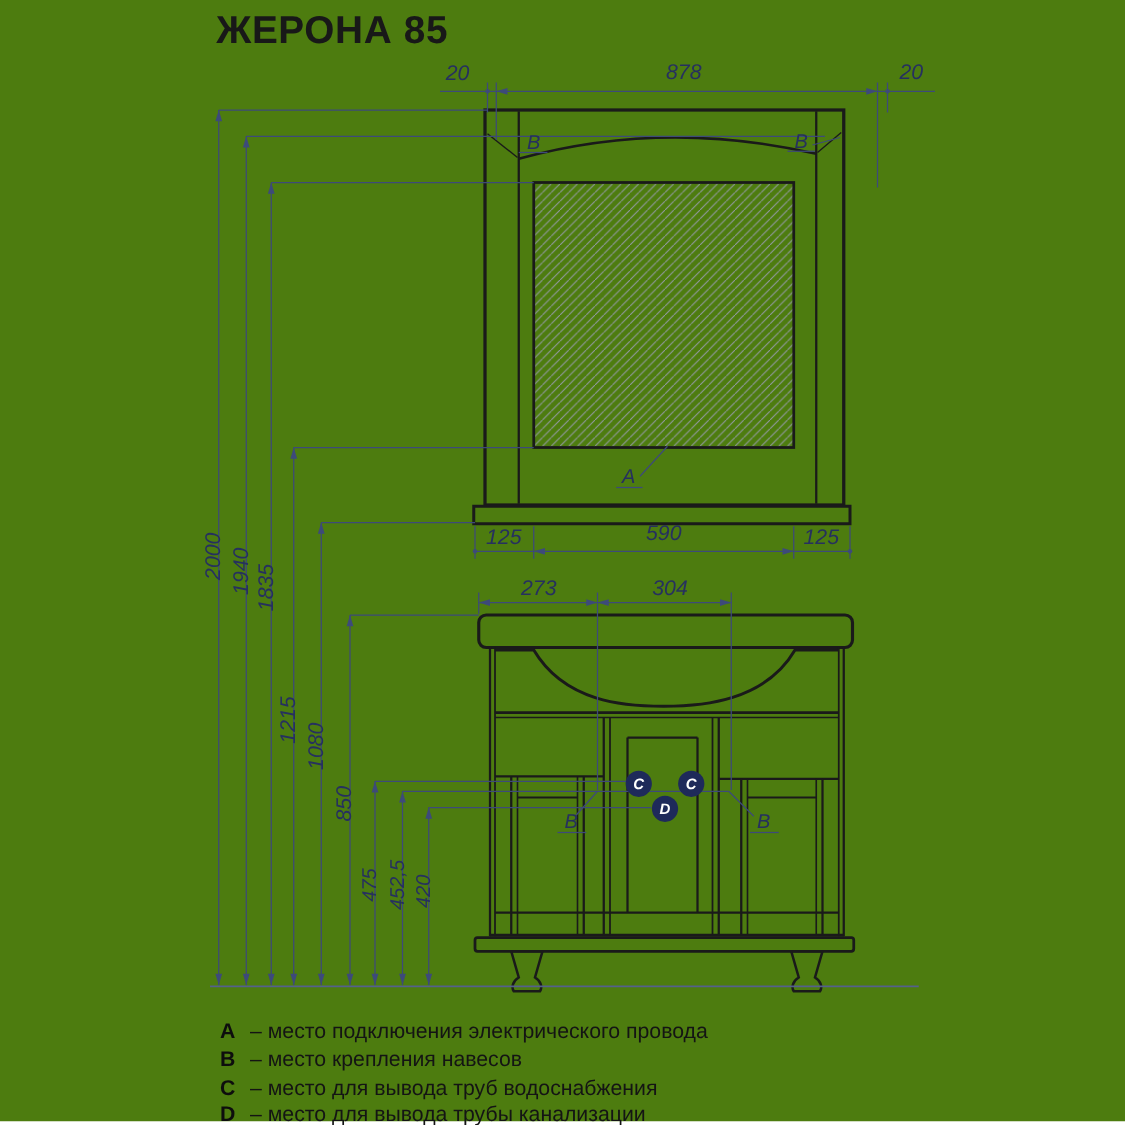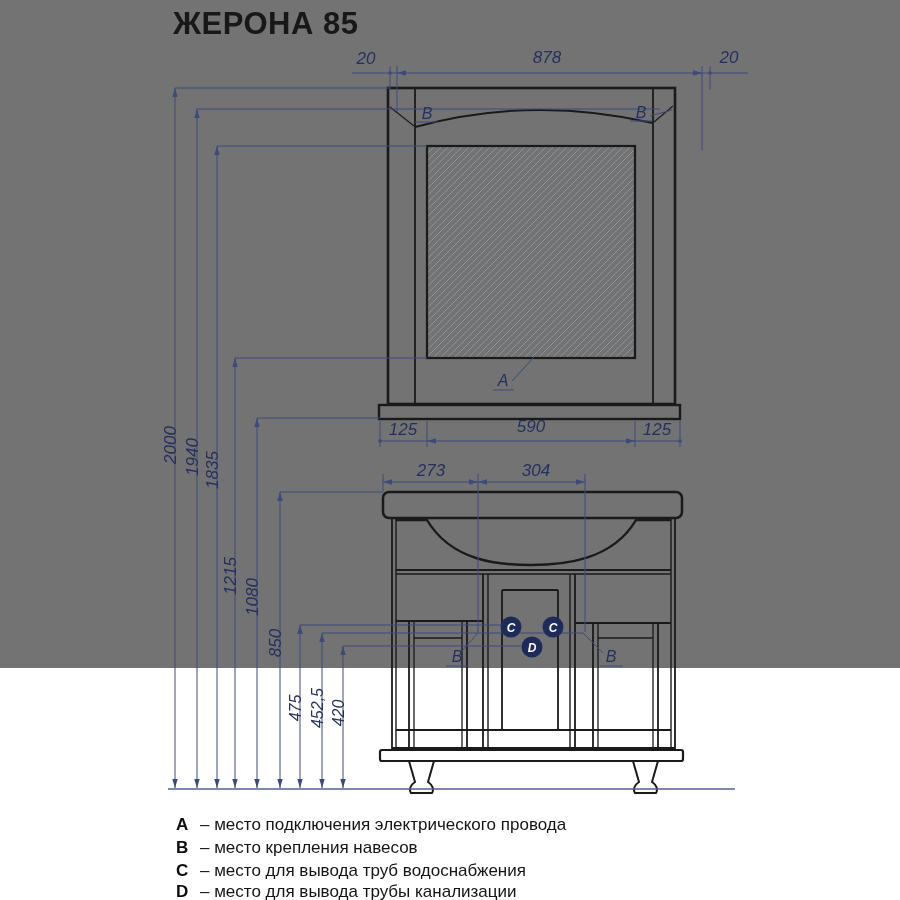--- a/index.html
+++ b/index.html
@@ -1,17 +1,17 @@
 <!DOCTYPE html>
 <html><head>
 <meta charset="utf-8">
 <style>
   html,body{margin:0;padding:0;background:#ffffff;}
   body{width:900px;height:900px;font-family:"Liberation Sans",sans-serif;}
-  #stage{width:900px;height:668px;position:relative;background:#737373;}
+  #stage{width:900px;height:897px;position:relative;background:#4d7c0f;}
   svg{display:block;}
   text{user-select:none;}
   .dimtxt{font-family:"Liberation Sans",sans-serif;font-style:italic;font-size:17px;fill:#26305f;}
   .dimtxt-sm{font-family:"Liberation Sans",sans-serif;font-style:italic;font-size:16px;fill:#26305f;}
   .marker-letter{font-family:"Liberation Sans",sans-serif;font-style:italic;font-weight:bold;font-size:12px;fill:#ffffff;}
   .title-txt{font-family:"Liberation Sans",sans-serif;font-weight:bold;font-size:31px;fill:#181818;letter-spacing:0.5px;}
   .legend-key{font-family:"Liberation Sans",sans-serif;font-weight:bold;font-size:17px;fill:#0d0d0d;}
   .legend-txt{font-family:"Liberation Sans",sans-serif;font-size:17px;fill:#141414;}
   .blk{stroke:#1a1a1a;fill:none;}
   .dim{stroke:#3d4a7a;stroke-width:1;fill:none;}

